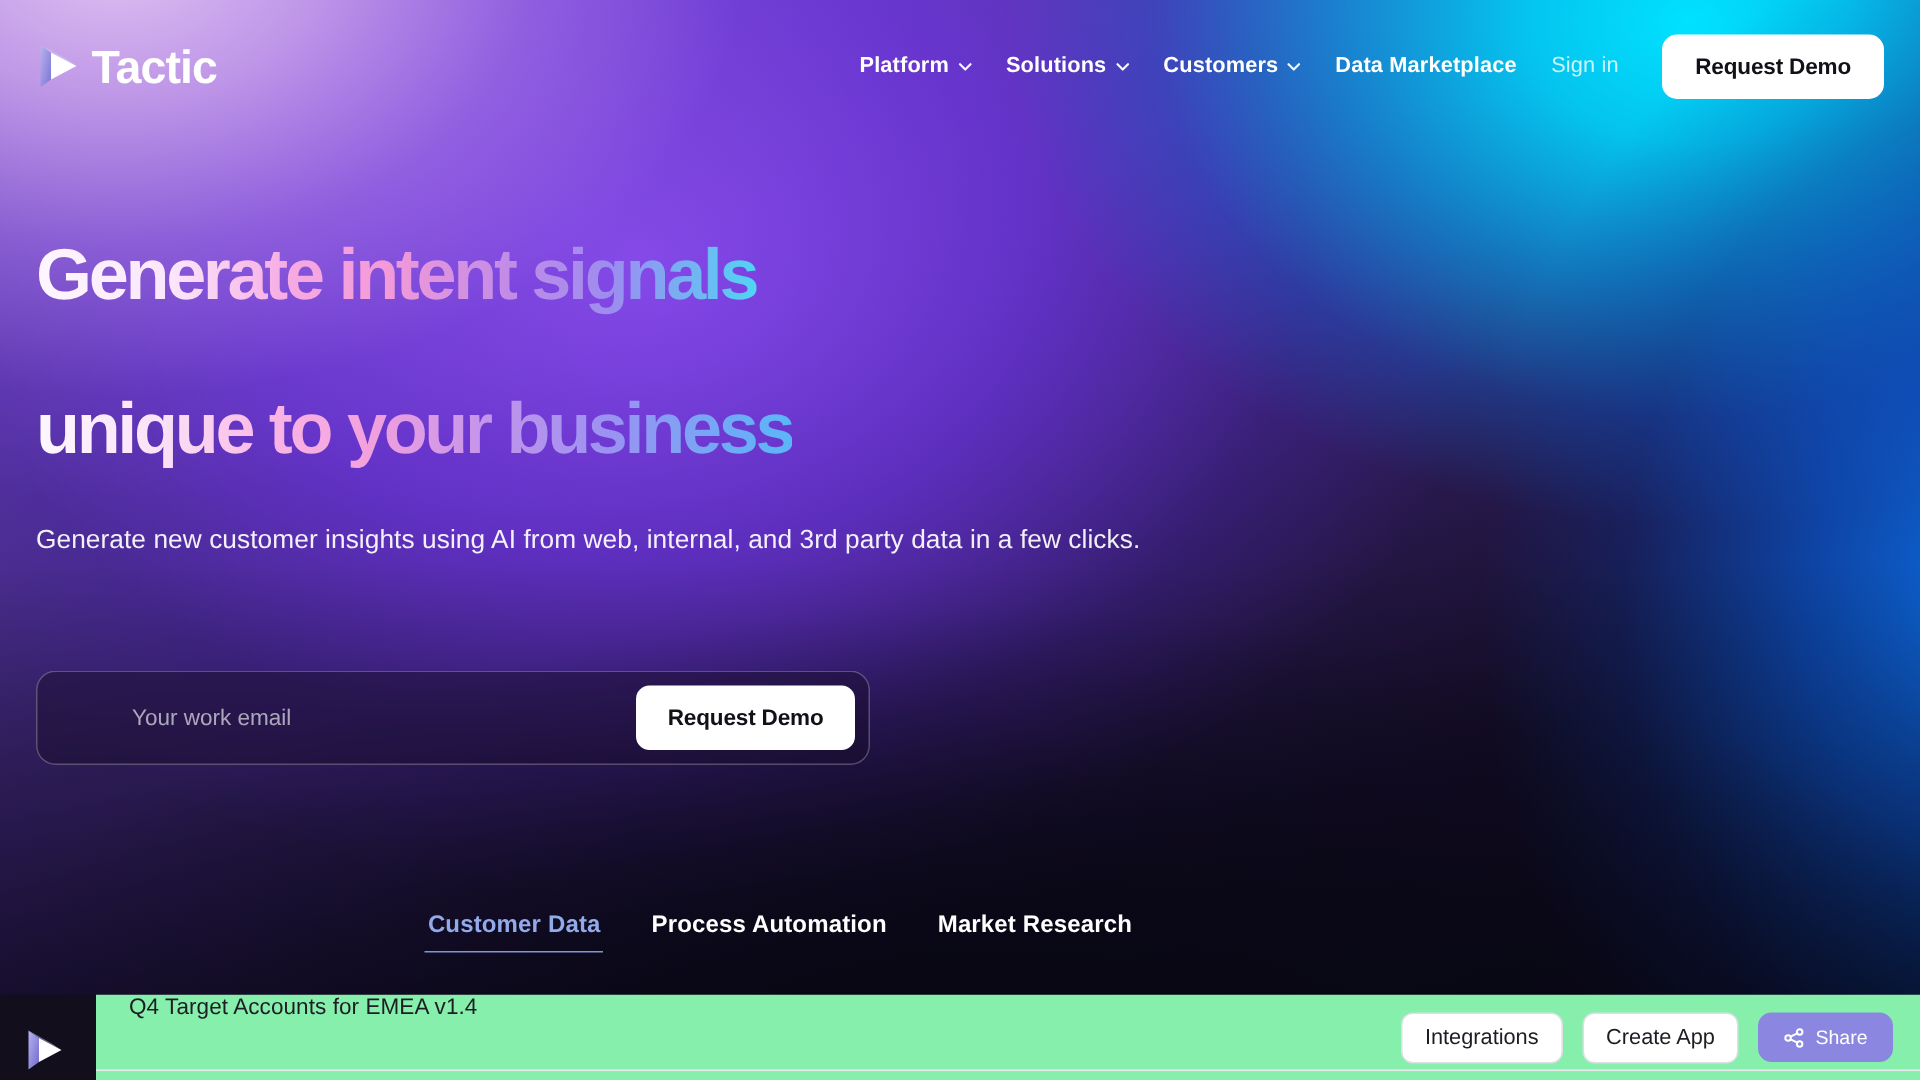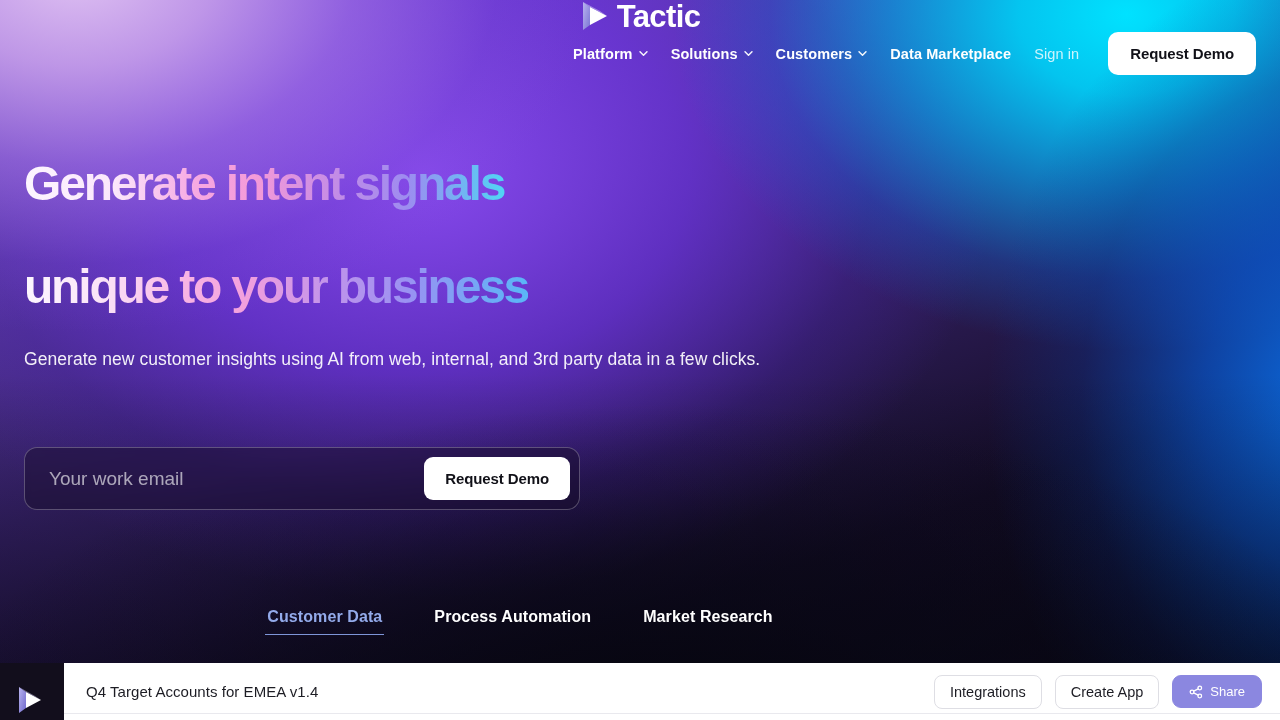--- a/index.html
+++ b/index.html
@@ -75,21 +75,20 @@
       linear-gradient(to bottom, rgba(0,0,0,0) 52%, rgba(4,3,12,0.55) 100%);
   }
 
   
   .header {
     position:absolute; top:0; left:0; right:0;
     height:88px;
     display:flex; align-items:center;
     padding:0 24px 0 24px;
     z-index:20;
-    flex-direction:column;
   }
   .logo { display:flex; align-items:center; gap:7px; }
   .logo-mark { width:30px; height:32px; display:block; }
   .logo-text {
     font-size:31px; font-weight:700; color:#ffffff;
     letter-spacing:-0.6px; line-height:1;
   }
 
   .nav {
     margin-left:auto;
@@ -149,36 +148,37 @@
     width:556px; height:63px;
     background:rgba(24,14,42,0.46);
     border:1px solid rgba(255,255,255,0.26);
     border-radius:13px;
     display:flex; align-items:center;
     padding:0 9px 0 24px;
     backdrop-filter:blur(3px);
   }
   .email-input {
     flex:1; background:transparent; border:none; outline:none;
-    color:#ffffff; font-size:19px;
+    color:#ffffff; font-size:15px;
     font-family:"Liberation Sans", sans-serif;
+    margin-left:39px;
   }
   .email-input::placeholder { color:rgba(255,255,255,0.62); }
   .btn-demo-form {
     background:#ffffff; color:#111118;
     font-size:15px; font-weight:600;
     padding:13px 21px; border:none; border-radius:9px;
     cursor:pointer; white-space:nowrap; letter-spacing:-0.1px;
   }
 
   
   .tabs {
     position:absolute; top:602px; left:0; width:1040px;
     display:flex; justify-content:center; align-items:flex-end;
-    gap:48px; z-index:12;
+    gap:30px; z-index:12;
   }
   .tab {
     font-size:16px; font-weight:600; color:#ffffff;
     padding:6px 2px 8px 2px; cursor:pointer; white-space:nowrap;
     border-bottom:1.5px solid transparent;
     letter-spacing:0.1px;
   }
   .tab.active {
     color:#93aaea;
     border-bottom-color:#7e95d8;
@@ -196,22 +196,22 @@
     width:64px; flex:0 0 64px;
     background:#120e1c;
     position:relative;
   }
   .app-sidebar-logo {
     position:absolute; left:16px; top:18px;
     width:30px; height:32px;
   }
   .app-main {
     flex:1;
-    background:#ffffff;
-    display:flex; align-items:center;
+    background:#86efac;
+    display:flex; 
     padding:0 18px 0 22px;
     position:relative;
   }
   .app-main::after {
     content:""; position:absolute;
     left:0; right:0; bottom:6px; height:1px;
     background:#e9e9ee;
   }
   .app-title {
     font-size:15px; color:#1d1d24; font-weight:400;

